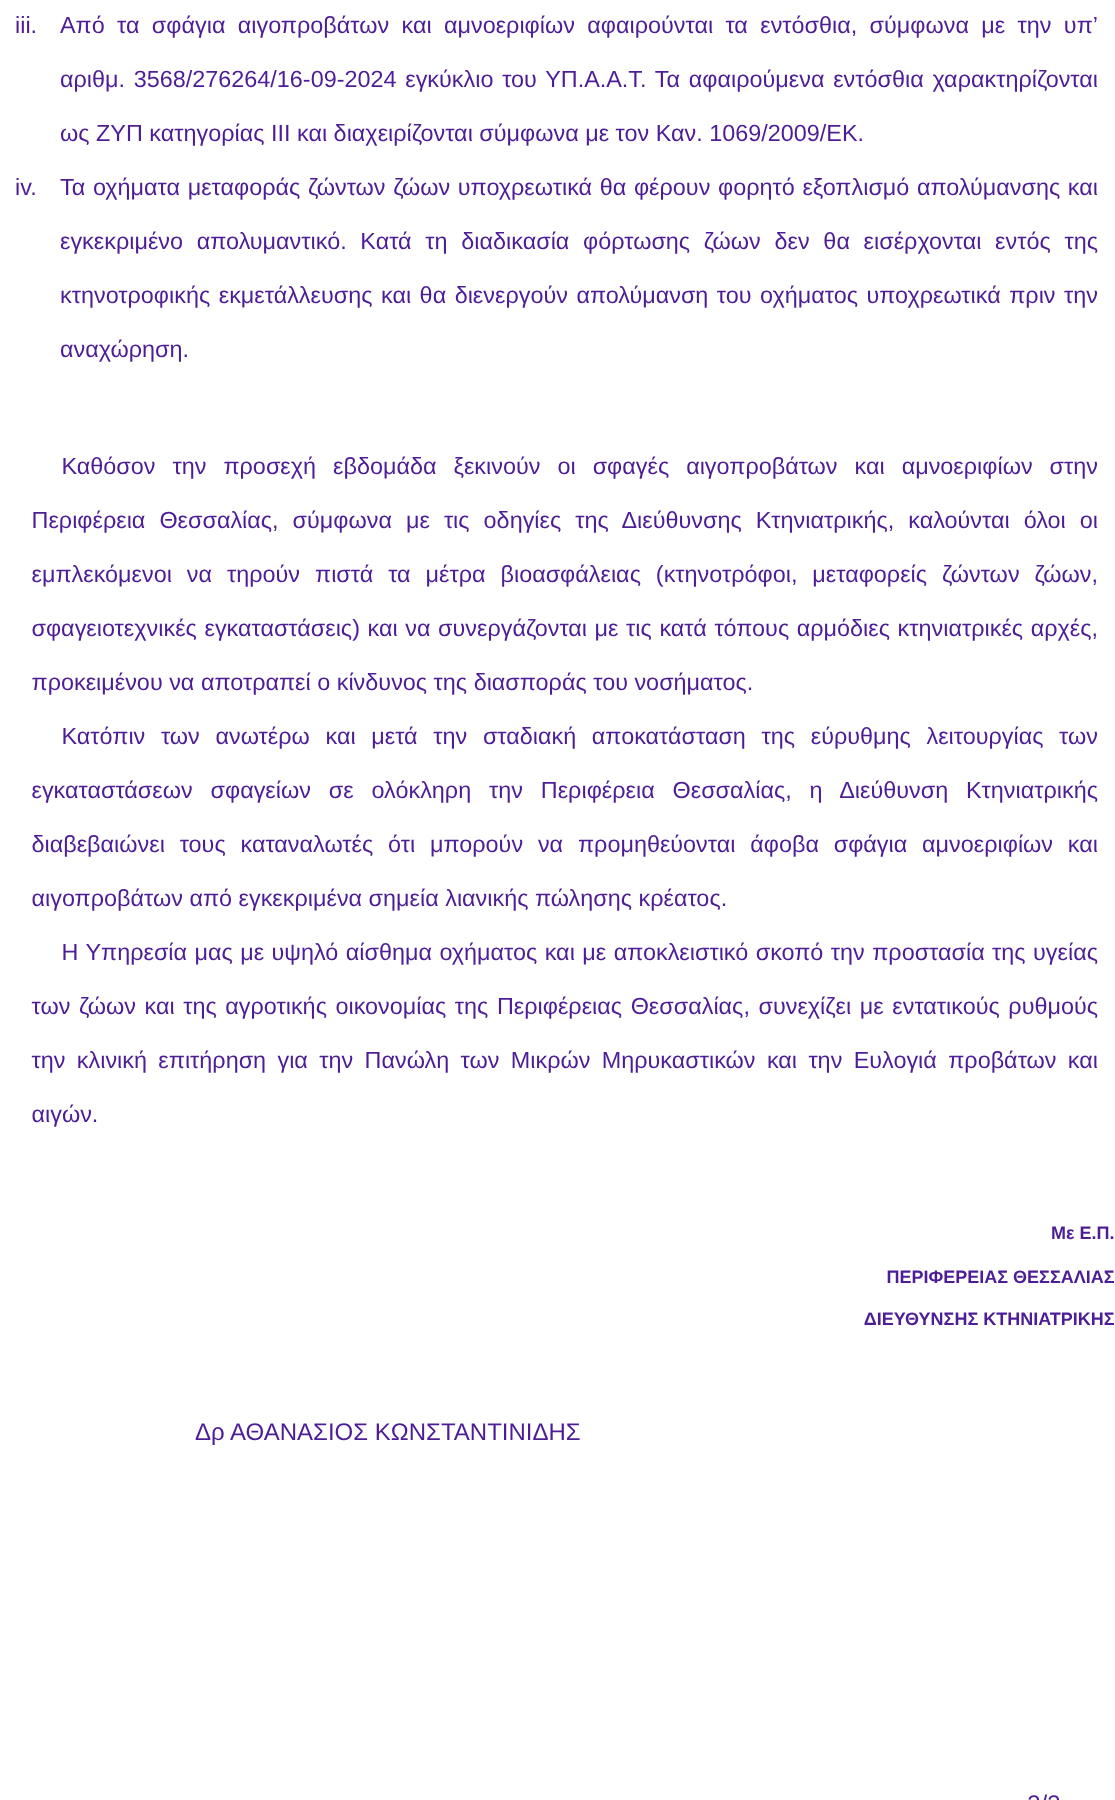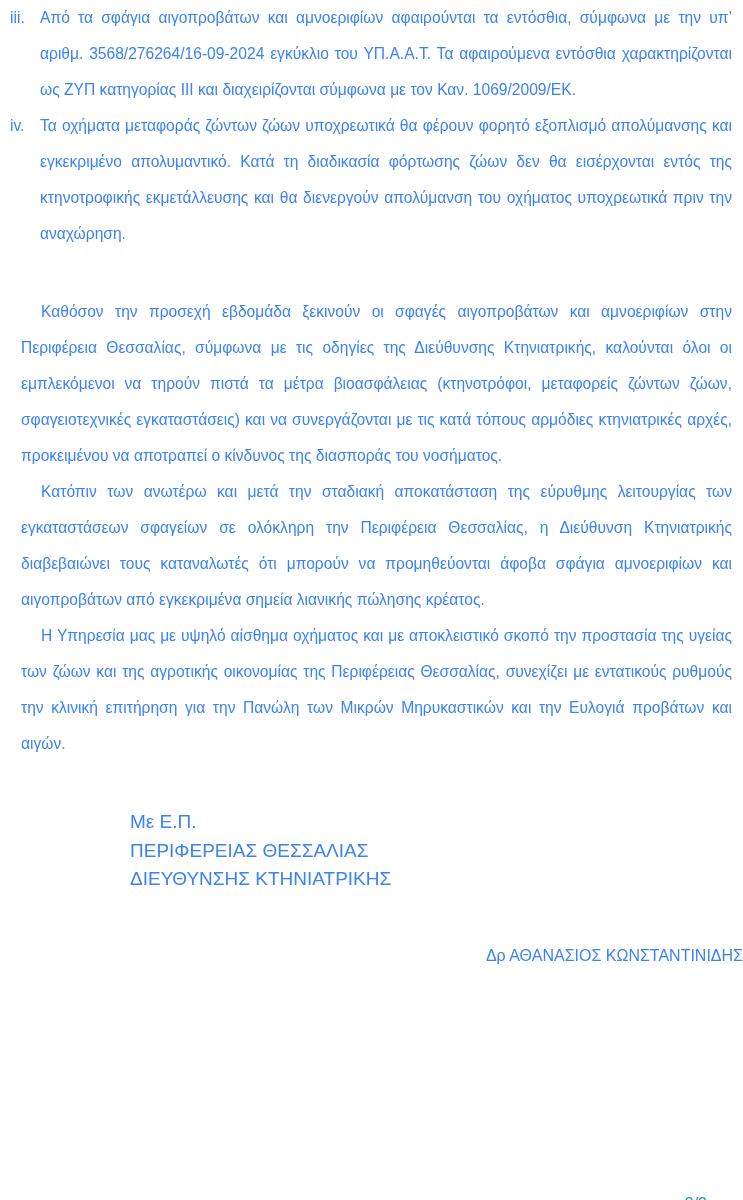--- a/index.html
+++ b/index.html
@@ -5,21 +5,21 @@
   html, body {
     margin: 0;
     padding: 0;
     background: #ffffff;
   }
   .page {
     position: relative;
     width: 743px;
     height: 1200px;
     background: #ffffff;
-    color: #3b82f6;
+    color: #4c1d95;
     font-family: "Liberation Sans", "DejaVu Sans", sans-serif;
     font-size: 15.6px;
     overflow: hidden;
   }
   
   .roman-list {
     margin: 0 11px 0 0;
     padding: 0;
   }
   .list-item {
@@ -39,27 +39,28 @@
   }
   .para {
     margin: 0;
     text-indent: 20px;
     text-align: justify;
     line-height: 36px;
   }
   
   .signature-block {
     margin: 46px 0 0 130px;
-    text-align: left;
+    text-align: right;
     line-height: 28.5px;
-    font-size: 19px;
+    font-size: 12px;
+    font-weight: bold;
   }
   .signer-name {
     margin: 48px 0 0 130px;
-    text-align: right;
+    text-align: left;
     font-size: 16px;
     line-height: 28px;
   }
   .page-number {
     position: absolute;
     top: 1195px;
     right: 36px;
     font-size: 16px;
   }
 </style>

